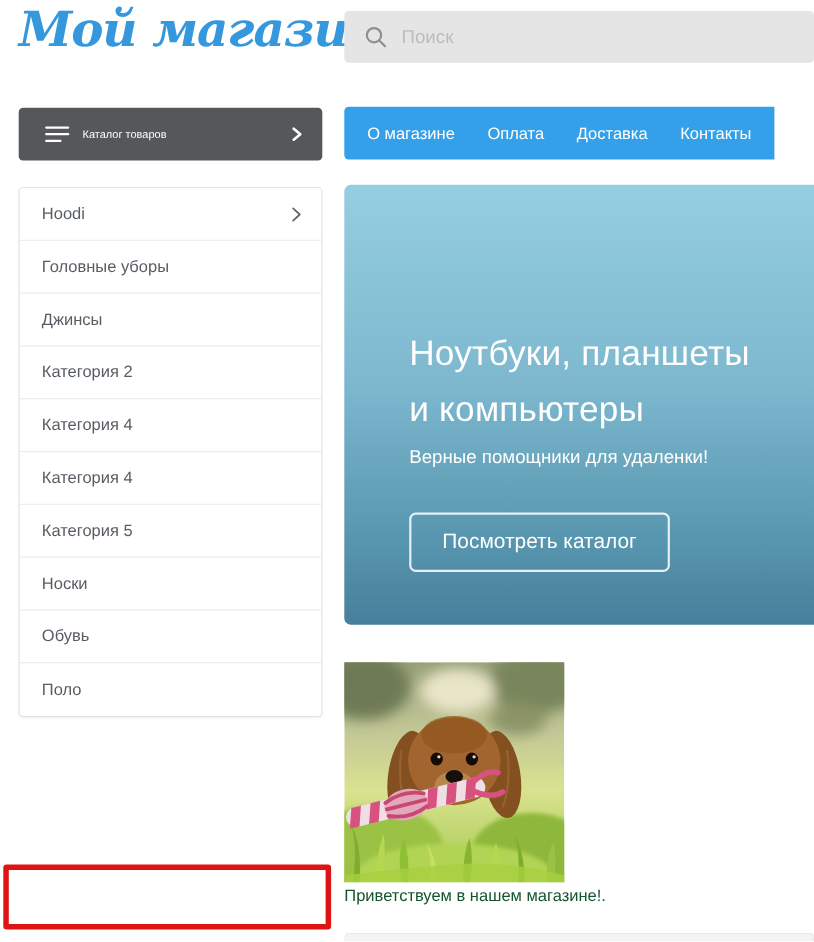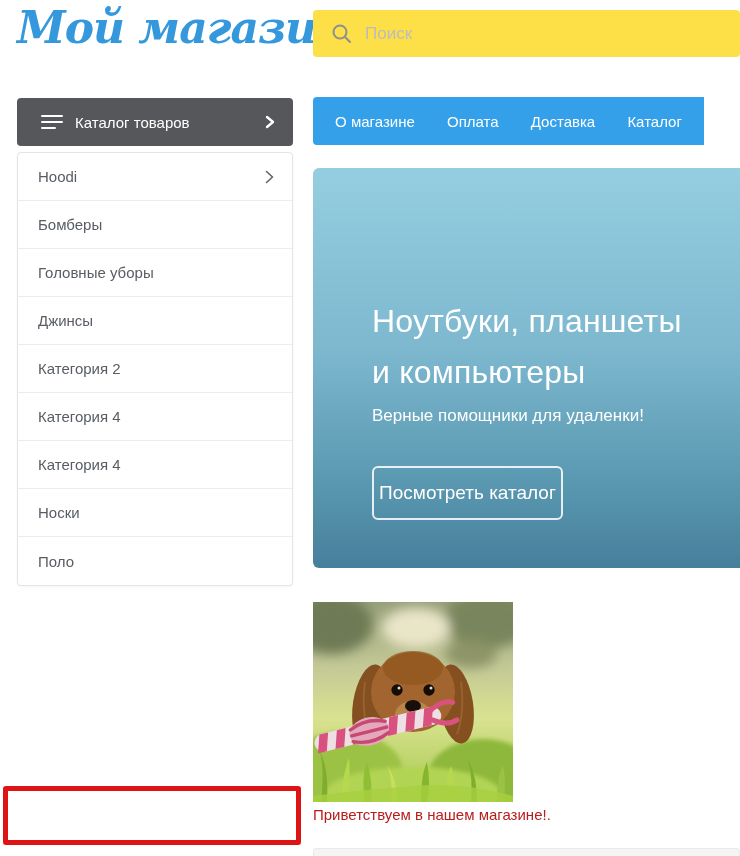--- a/index.html
+++ b/index.html
@@ -5,74 +5,74 @@
   * { margin:0; padding:0; box-sizing:border-box; }
   html,body { width:740px; height:856px; }
   body { font-family:"Liberation Sans","DejaVu Sans",sans-serif; background:#ffffff; }
   .page { position:relative; width:740px; height:856px; overflow:hidden; background:#fff; }
 
   
   .logo { position:absolute; left:17px; top:2px; font-family:"DejaVu Serif",serif;
           font-style:italic; font-weight:bold; font-size:44px; letter-spacing:-1px;
           color:#3598dd; }
   .search-box { position:absolute; left:313px; top:10px; width:427px; height:47px;
-          background:#fde047; border-radius:4px; display:flex; align-items:center; }
+          background:#e5e5e5; border-radius:4px; display:flex; align-items:center; }
   .search-box svg { margin-left:18px; flex:0 0 auto; }
   .search-input { border:none; outline:none; background:transparent; flex:1;
           font-size:17px; color:#555; padding:0 12px; height:100%;
           font-family:"Liberation Sans","DejaVu Sans",sans-serif; }
   .search-input::placeholder { color:#bcbcbc; }
 
   
   .catalog-btn { position:absolute; left:17px; top:98px; width:276px; height:48px;
           background:#56575a; border-radius:4px; color:#fff; display:flex;
           align-items:center; cursor:pointer; }
   .burger { width:22px; margin-left:24px; margin-right:12px; }
   .burger div { height:2px; background:#fff; margin:4px 0; border-radius:1px; }
   .burger div:nth-child(3) { width:15px; }
-  .catalog-label { font-size:15px; }
+  .catalog-label { font-size:10px; }
   .catalog-chevron { margin-left:auto; margin-right:18px; display:flex; }
 
   
   .top-nav { position:absolute; left:313px; top:97px; width:391px; height:48px;
           background:#33a0e9; border-radius:4px 0 0 4px; display:flex;
           align-items:center; justify-content:space-around; padding:0 6px; }
   .nav-item { color:#ffffff; font-size:15px; text-decoration:none; cursor:pointer;
           white-space:nowrap; }
 
   
-  .menu { position:absolute; left:17px; top:152px; width:276px; background:#fff;
+  .menu { position:absolute; left:17px; top:170px; width:276px; background:#fff;
           border:1px solid #e4e4e4; border-radius:4px;
           box-shadow:0 1px 3px rgba(0,0,0,.04); }
   .menu-item { height:48px; display:flex; align-items:center; padding:0 18px 0 20px;
           border-bottom:1px solid #ececec; cursor:pointer; }
   .menu-item:last-child { border-bottom:none; }
   .menu-item .mi-label { font-size:15px; color:#585d63; }
   .menu-item .mi-chevron { margin-left:auto; display:flex; }
 
   
   .annotation-box { position:absolute; left:3px; top:786px; width:298px; height:59px;
           border:5px solid #de1414; border-radius:3px; z-index:20; pointer-events:none; }
 
   
   .hero { position:absolute; left:313px; top:168px; width:427px; height:400px;
           border-radius:6px 0 0 6px;
           background:linear-gradient(180deg,#95cee0 0%,#7db8cf 45%,#5d9cb4 75%,#467f9b 100%); }
   .hero-title { position:absolute; left:59px; top:128px; color:#ffffff;
           font-size:32px; font-weight:500; line-height:51px; letter-spacing:.2px; }
   .hero-subtitle { position:absolute; left:59px; top:238px; color:#ffffff;
           font-size:17px; font-weight:400; }
-  .hero-cta { position:absolute; left:59px; top:298px; width:191px; height:54px;
+  .hero-cta { position:absolute; left:59px; top:298px; width:237px; height:54px;
           background:transparent; border:2px solid rgba(255,255,255,.85);
           border-radius:6px; color:#fff; font-size:19px; cursor:pointer;
           font-family:"Liberation Sans","DejaVu Sans",sans-serif; }
 
   
   .dog-photo { position:absolute; left:313px; top:602px; width:200px; height:200px; }
-  .welcome { position:absolute; left:313px; top:806px; font-size:15px; color:#b91c1c; }
+  .welcome { position:absolute; left:313px; top:806px; font-size:15px; color:#14532d; }
   .footer-sliver { position:absolute; left:313px; top:848px; width:427px; height:10px;
           background:#f4f4f4; border:1px solid #e9e9e9; border-bottom:none;
           border-radius:4px 4px 0 0; }
 </style>
 </head>
 <body>
 
 <div class="page">
 
   <div class="logo">Мой магазин</div>
@@ -96,52 +96,55 @@
       <svg width="10" height="14" viewBox="0 0 10 14">
         <path d="M2 2 L8 7 L2 12" fill="none" stroke="#ffffff" stroke-width="2.4" stroke-linecap="round" stroke-linejoin="round"></path>
       </svg>
     </span>
   </div>
 
   <nav class="top-nav">
       <a class="nav-item">О магазине</a>
       <a class="nav-item">Оплата</a>
       <a class="nav-item">Доставка</a>
-      <a class="nav-item">Каталог</a>
+      <a class="nav-item">Контакты</a>
     </nav>
 
   <div class="menu">
       <div class="menu-item">
         <span class="mi-label">Hoodi</span>
         <span class="mi-chevron">
           <svg width="9" height="14" viewBox="0 0 9 14">
             <path d="M1.5 1.5 L7.5 7 L1.5 12.5" fill="none" stroke="#5f6368" stroke-width="1.6" stroke-linecap="round" stroke-linejoin="round"></path>
           </svg>
         </span>
       </div>
       <div class="menu-item">
-        <span class="mi-label">Бомберы</span>
-      </div>
-      <div class="menu-item">
         <span class="mi-label">Головные уборы</span>
       </div>
       <div class="menu-item">
         <span class="mi-label">Джинсы</span>
       </div>
       <div class="menu-item">
         <span class="mi-label">Категория 2</span>
       </div>
       <div class="menu-item">
         <span class="mi-label">Категория 4</span>
       </div>
       <div class="menu-item">
         <span class="mi-label">Категория 4</span>
       </div>
       <div class="menu-item">
+        <span class="mi-label">Категория 5</span>
+      </div>
+      <div class="menu-item">
         <span class="mi-label">Носки</span>
+      </div>
+      <div class="menu-item">
+        <span class="mi-label">Обувь</span>
       </div>
       <div class="menu-item">
         <span class="mi-label">Поло</span>
       </div>
     </div>
 
   <div class="annotation-box"></div>
 
   <div class="hero">
     <div class="hero-title">

